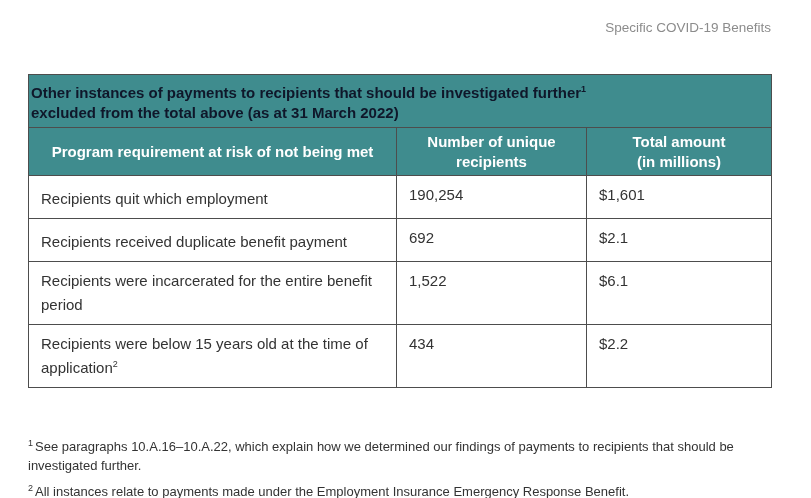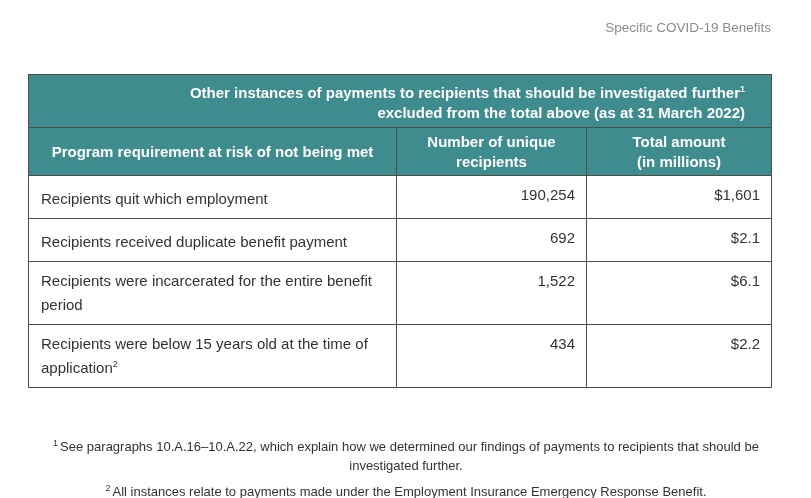--- a/index.html
+++ b/index.html
@@ -25,25 +25,25 @@
     table-layout: fixed;
   }
   table.benefits th, table.benefits td {
     border: 1px solid var(--border, #4d4d4d);
   }
   .col-req  { width: 368px; }
   .col-num  { width: 190px; }
   .col-amt  { width: 185px; }
   .tbl-title {
     background: var(--teal, #3F8C8E);
-    color: #ffffff;
+    color: #0f172a;
     font-weight: bold;
     font-size: 15px;
-    text-align: right;
-    padding: 4px 26px;
+    text-align: left;
+    padding: 4px 2px;
     line-height: 20px;
     height: 48px;
   }
   .tbl-title sup { font-size: 9px; }
   tr.colhead th {
     background: var(--teal, #3F8C8E);
     color: #ffffff;
     font-weight: bold;
     font-size: 15px;
     text-align: center;
@@ -54,32 +54,32 @@
     white-space: pre-line;
   }
   tbody td {
     font-size: 15px;
     line-height: 20px;
     vertical-align: top;
     padding: 9px 12px;
     background: #ffffff;
   }
   tbody td.c-req { text-align: left; padding-right: 16px; }
-  tbody td.c-num { text-align: right; padding-right: 11px; }
+  tbody td.c-num { text-align: left; padding-right: 11px; }
   tbody td sup { font-size: 9px; }
   tbody tr.single td { height: 39px; }
   .footnotes {
     position: absolute;
     left: 28px; top: 437px;
     width: 756px;
     font-size: 13px;
     line-height: 1.45;
     color: var(--text, #333333);
   }
-  .footnote { margin-bottom: 6px; text-align: center; }
+  .footnote { margin-bottom: 6px; }
   .footnote sup { font-size: 9px; margin-right: 2px; }
 </style>
 </head>
 <body>
 
 <div class="page-header-right">Specific COVID-19 Benefits</div>
 
 <table class="benefits">
   <colgroup>
     <col class="col-req">

